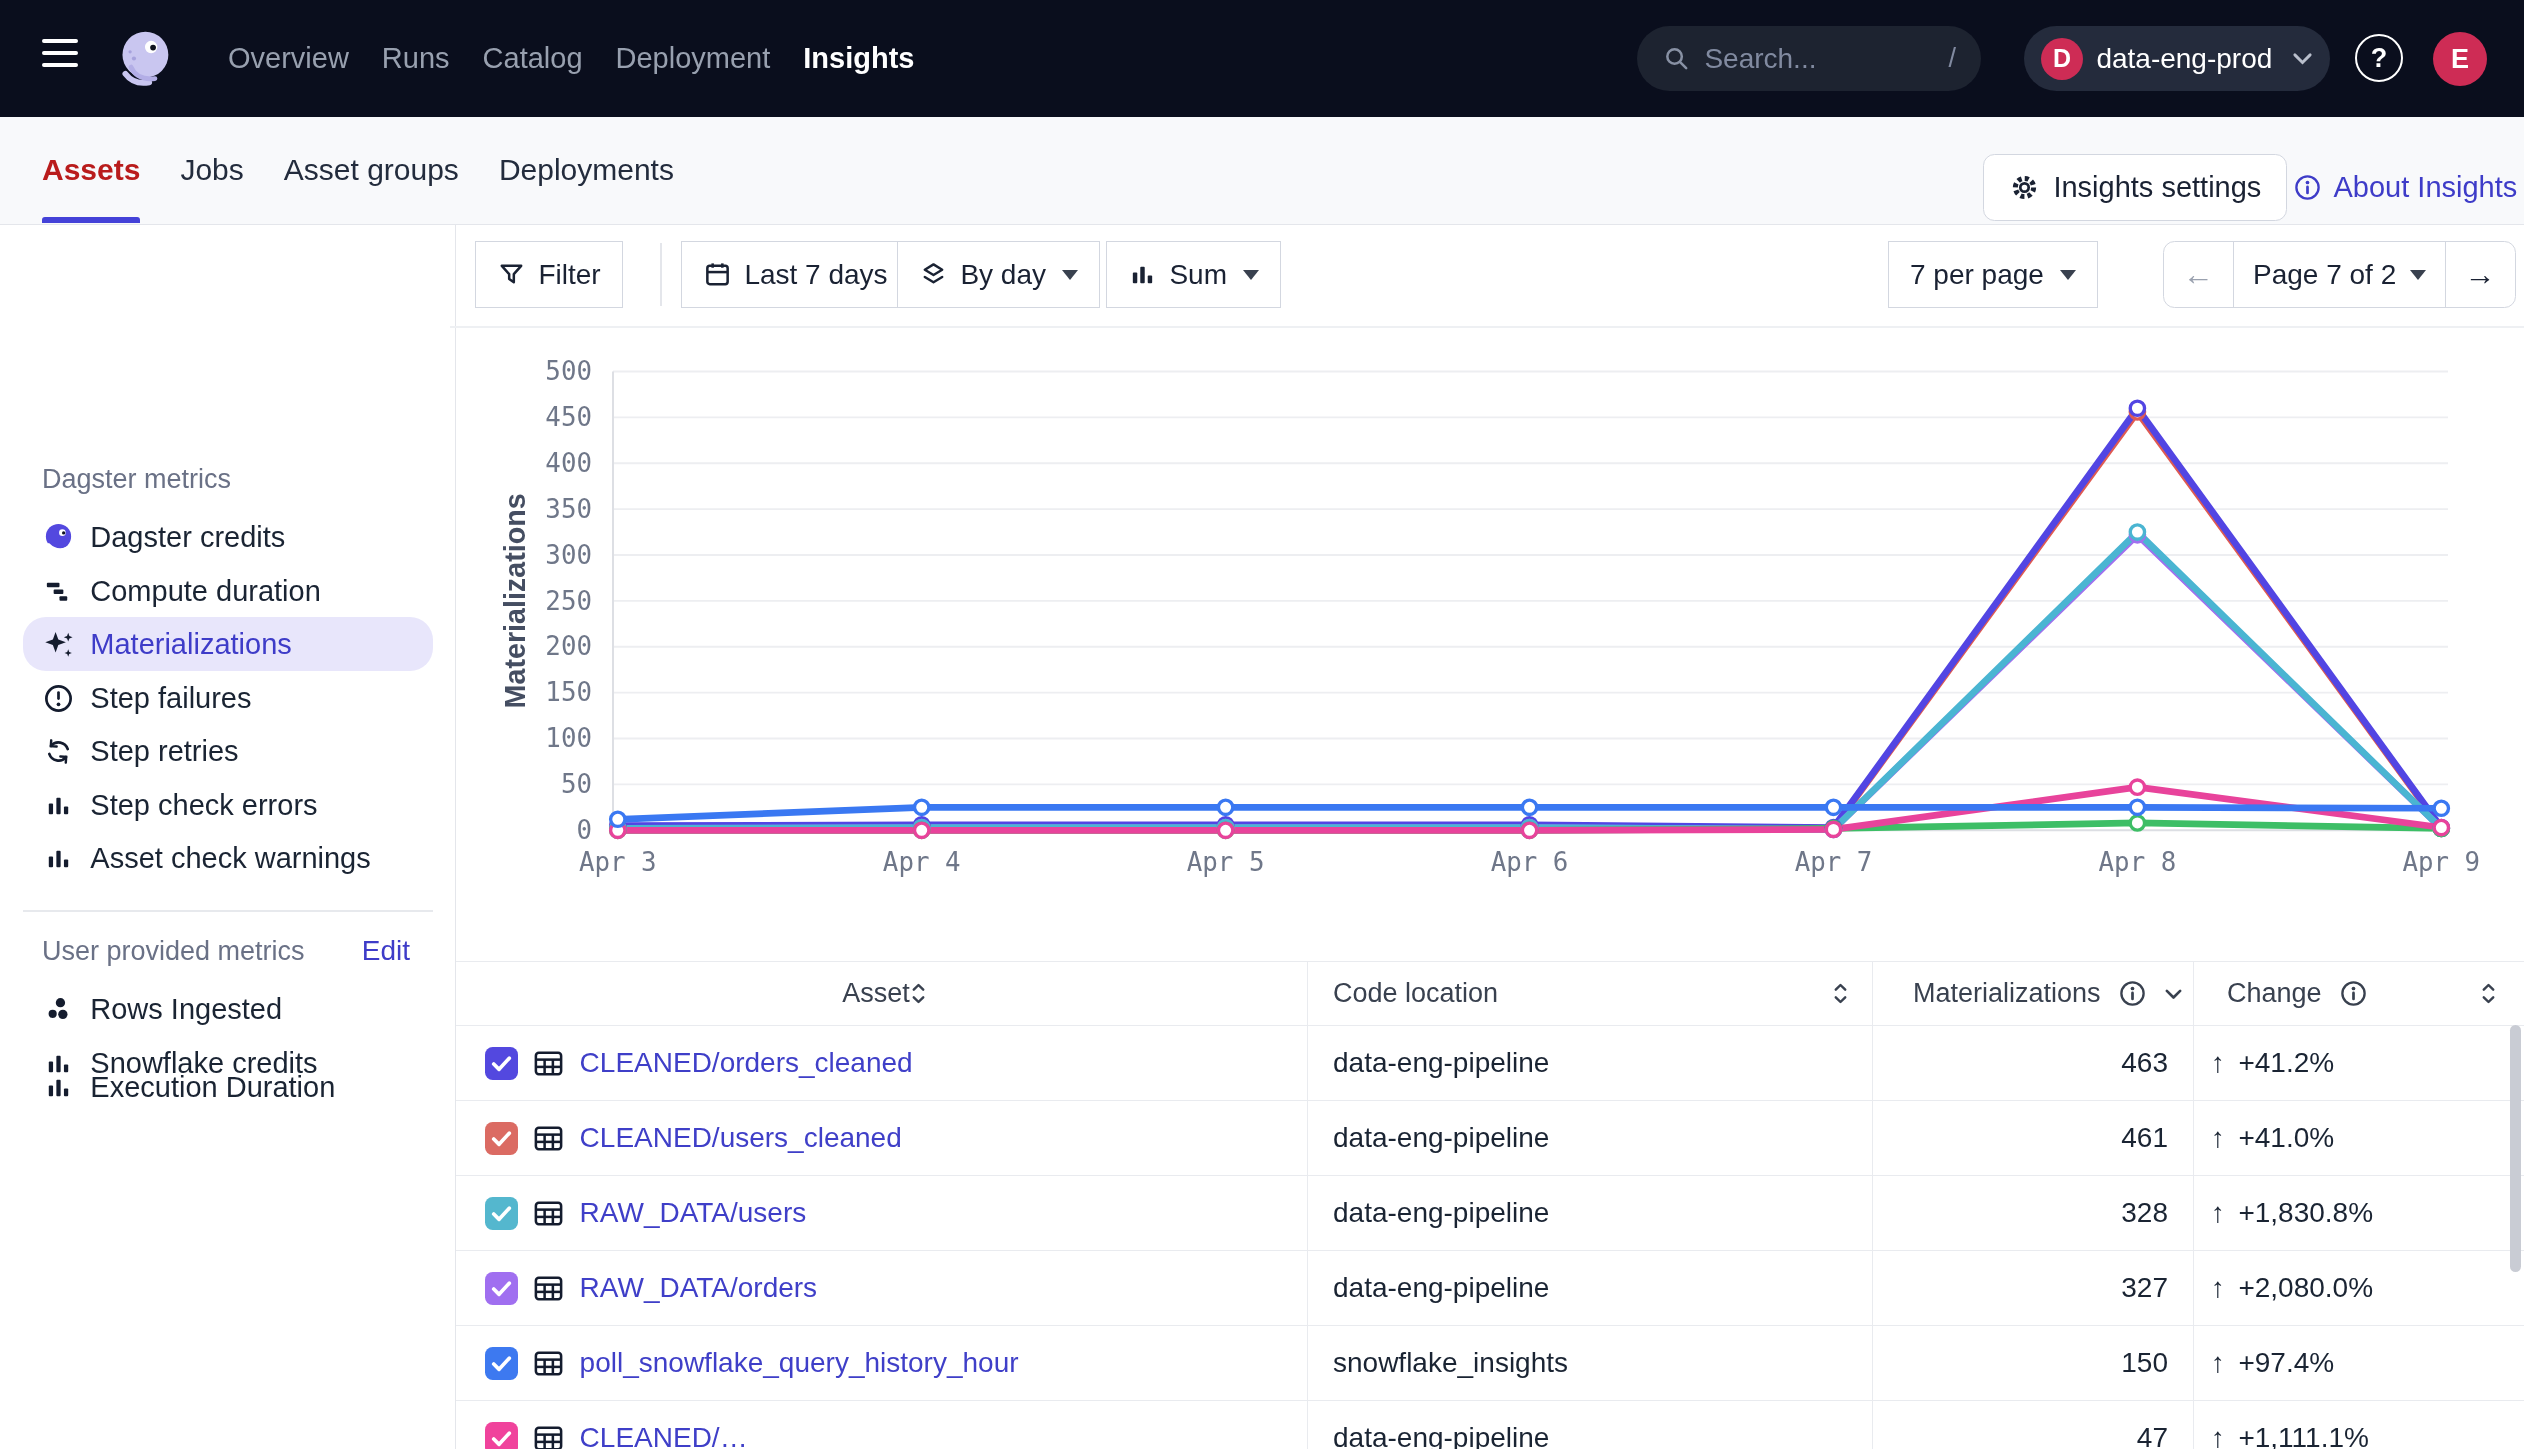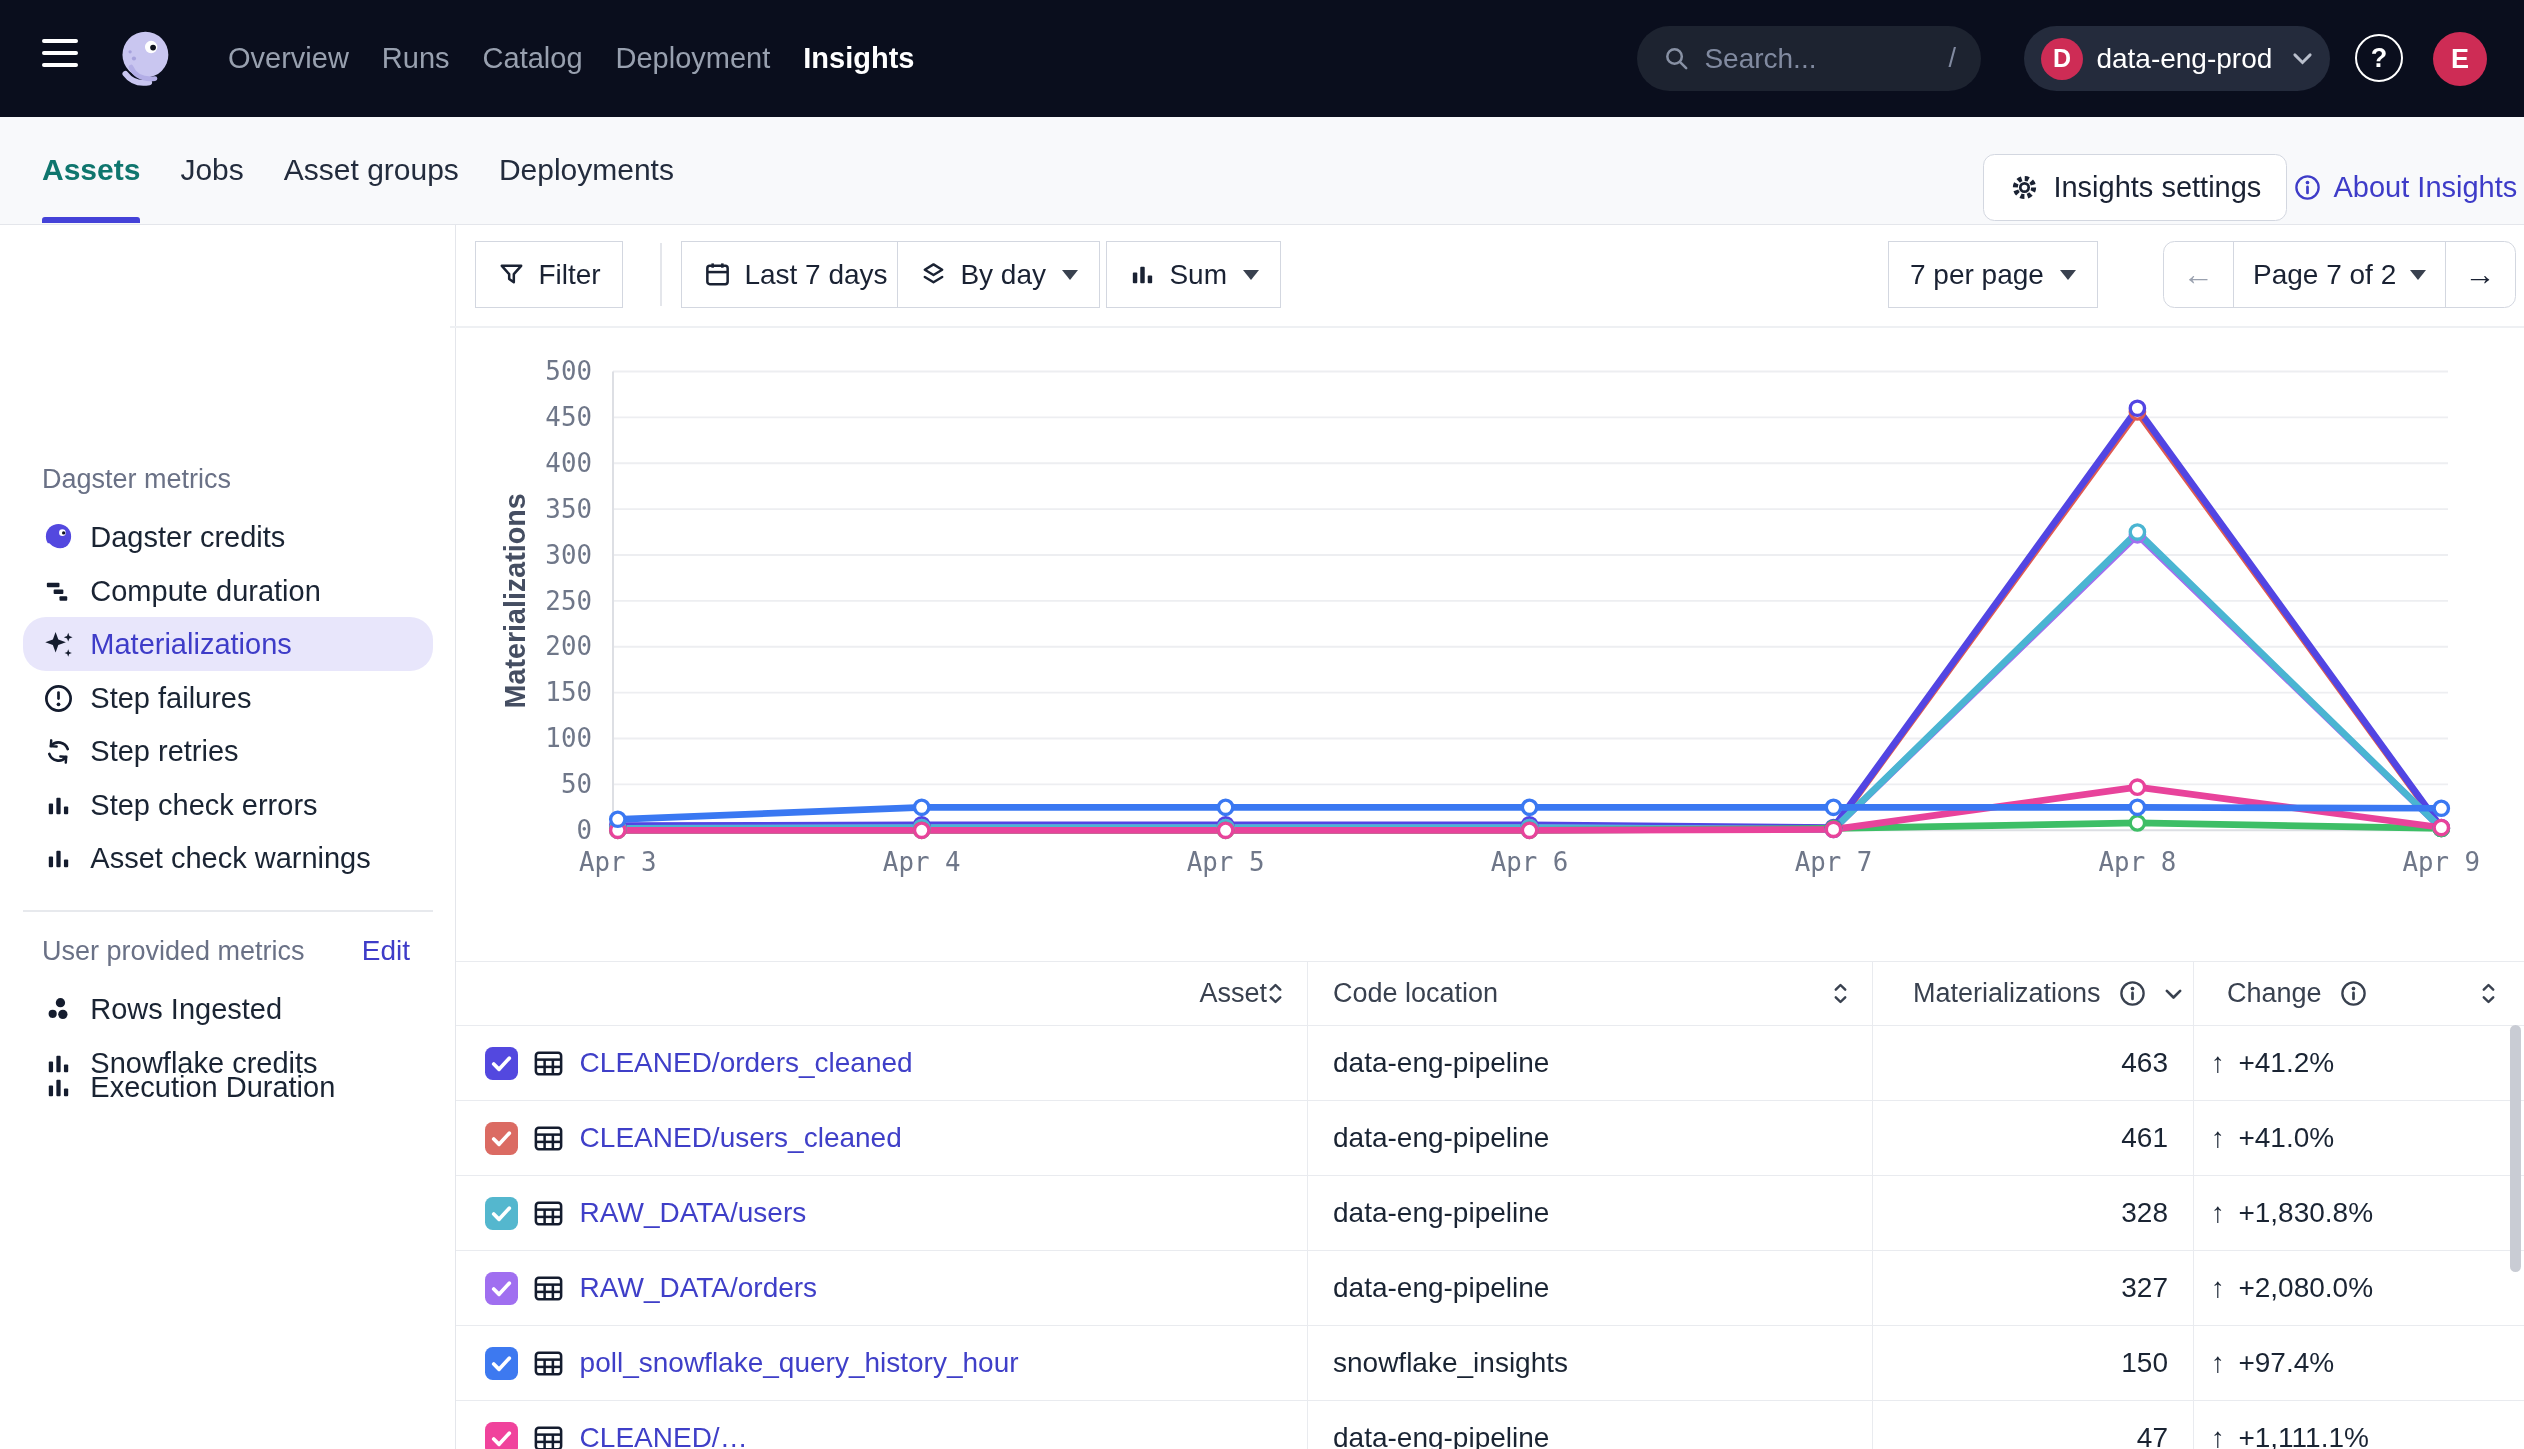--- a/index.html
+++ b/index.html
@@ -31,21 +31,21 @@
   .avatar { position:absolute; left:2433px; top:32px; width:54px; height:54px; border-radius:50%;
     background:#ce2c55; color:#fff; font-size:27px; font-weight:700; display:flex; align-items:center;
     justify-content:center; cursor:pointer; }
 
   
   .subnav { position:absolute; left:0; top:117px; width:2525px; height:108px; background:#f8f9fb;
     border-bottom:1.9px solid #e4e6eb; }
   .tabs { position:absolute; left:42px; top:0; height:106px; display:flex; gap:40px; align-items:center; }
   .tab { font-size:30px; color:#232c3d; font-weight:500; cursor:pointer; position:relative; height:106px;
     display:flex; align-items:center; }
-  .tab.active { color:#0f766e; font-weight:700; }
+  .tab.active { color:#b91c1c; font-weight:700; }
   .tab.active::after { content:""; position:absolute; left:0; right:0; bottom:0; height:5.7px;
     background:#4442d8; border-radius:2.9px 2.9px 0 0; }
   .settingsbtn { position:absolute; left:1983px; top:37px; height:67px; padding:0 25px; background:#fff;
     border:1.9px solid #d3d7e0; border-radius:11.5px; display:flex; align-items:center; gap:13.4px;
     font-size:29px; color:#1a2233; cursor:pointer; }
   .aboutlink { position:absolute; left:2293px; top:37px; height:67px; display:flex; align-items:center;
     gap:11.5px; font-size:29px; color:#3e3cc8; cursor:pointer; }
 
   
   .sidebar { position:absolute; left:0; top:225px; width:456px; height:1225px; background:#fff;
@@ -83,21 +83,21 @@
 
   
   .tablewrap { position:absolute; left:456px; top:961px; width:2069px; height:489px; overflow:hidden;
     border-top:1.9px solid #e9ebef; }
   .trow { display:grid; grid-template-columns:851px 565px 321px 331px; }
   .thead { height:64px; }
   .tbody-row { height:75px; }
   .cell { display:flex; align-items:center; border-bottom:1.9px solid #e9ebef; }
   .cell.cl, .cell.cm, .cell.cc { border-left:1.9px solid #e9ebef; }
   .hcell { font-size:27px; color:#39414f; }
-  .h-asset { padding:0 23px 0 29px; justify-content:flex-end; }
+  .h-asset { padding:0 23px 0 29px; justify-content:center; }
   .h-code { padding:0 23px 0 25px; justify-content:space-between; }
   .h-mat { padding-left:40px; gap:17px; }
   .h-change { padding:0 27px 0 33px; gap:17px; }
   .h-spacer { flex:1; }
   .checkbox { width:33px; height:33px; border-radius:7.7px; flex:0 0 33px; }
   .c-asset { padding-left:29px; gap:14.3px; }
   .assetlink { font-size:28px; color:#3f3fc8; text-decoration:none; cursor:pointer; white-space:nowrap; }
   .c-code { padding-left:25px; font-size:28px; }
   .c-mat { justify-content:flex-end; padding-right:25px; font-size:28px; }
   .c-change { padding-left:17px; gap:13.4px; font-size:28px; }

